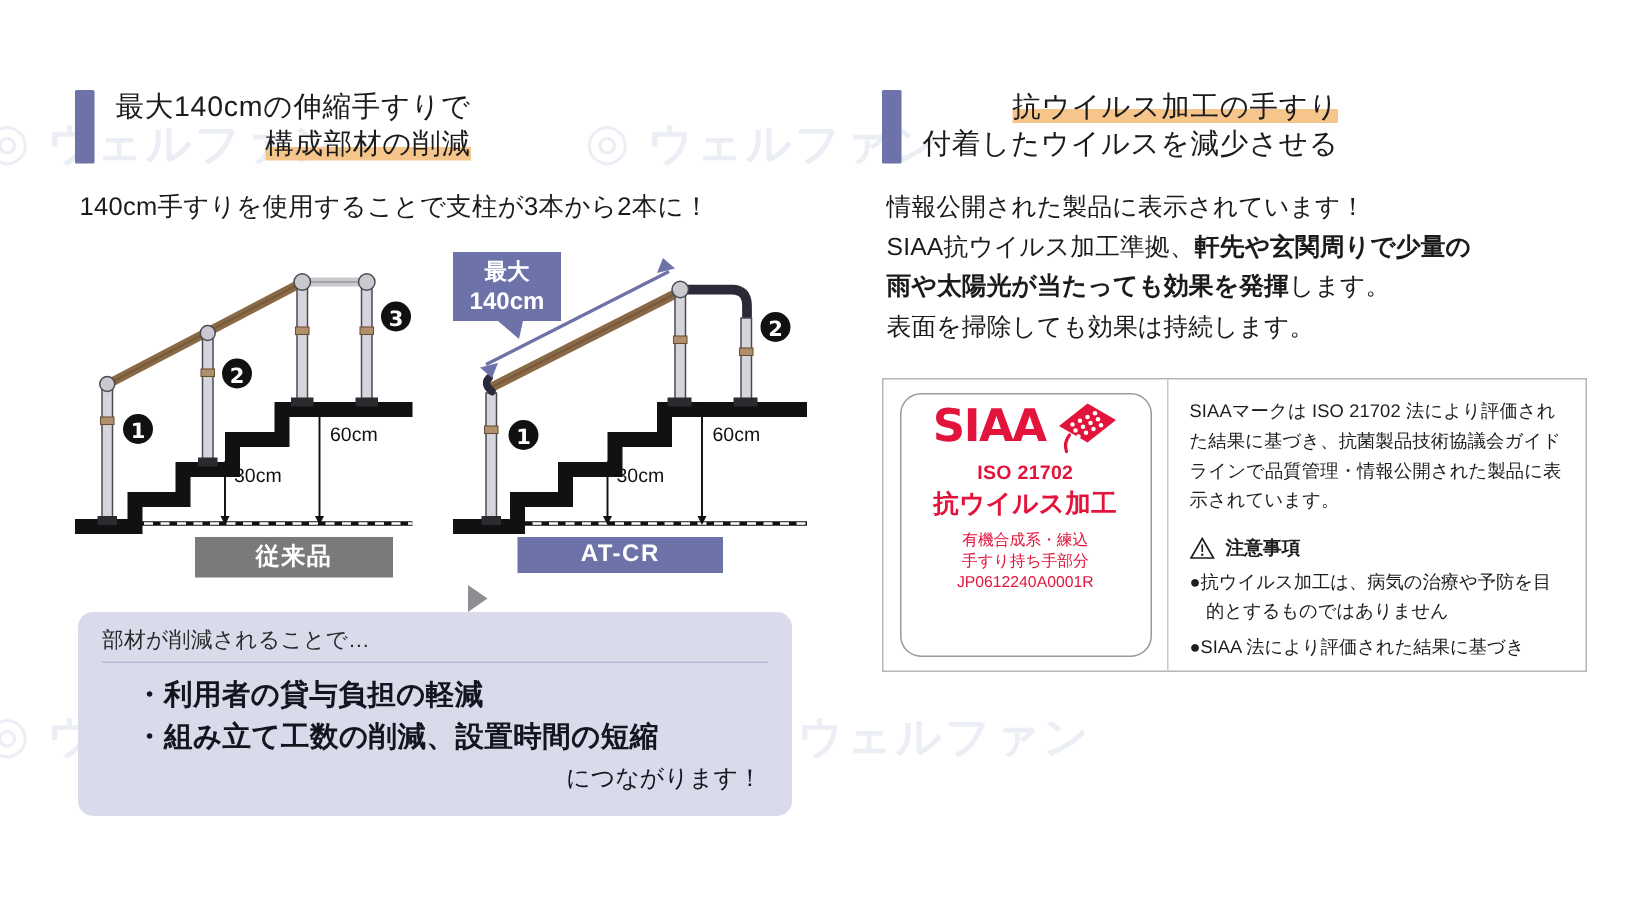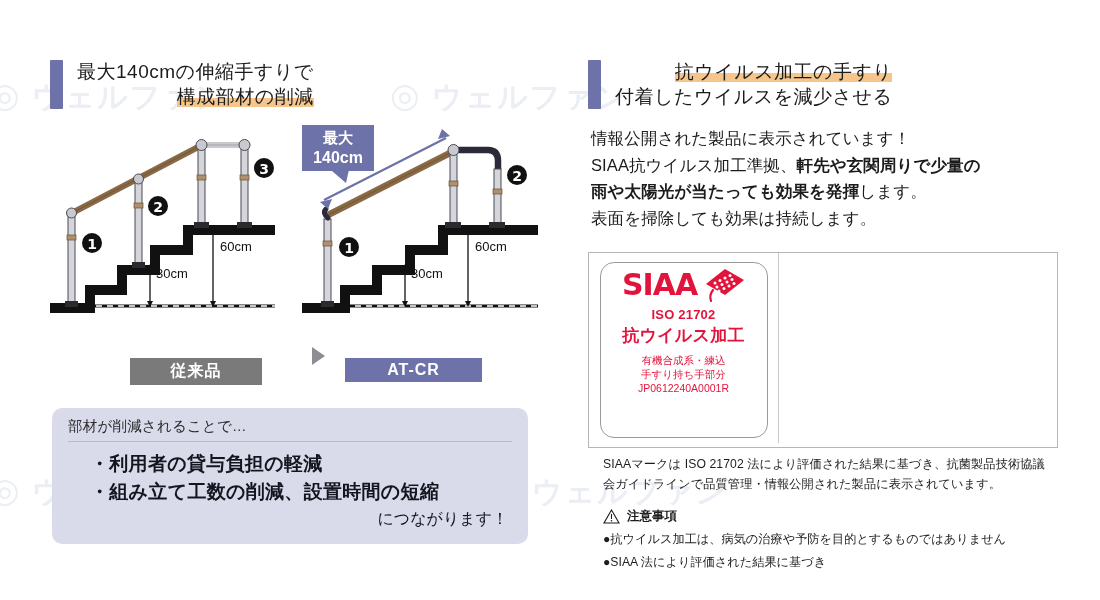--- a/index.html
+++ b/index.html
@@ -75,21 +75,20 @@
     border-bottom:1px solid #b6b9d4;margin-bottom:8px;letter-spacing:.2px;
   }
   .benefit .bitem{font-size:19px;font-weight:700;color:#15151f;line-height:1.45;padding-left:22px;letter-spacing:.3px;}
   .benefit .bfoot{font-size:16px;text-align:right;color:#15151f;margin-top:4px;padding-right:4px;}
 
   
   .siaa-box{
     position:absolute;left:588px;top:252px;width:470px;height:196px;
     border:1px solid #b5b5b5;box-sizing:border-box;background:#fff;z-index:2;
     display:flex;
-    flex-direction:column;
   }
   .siaa-left{
     width:190px;flex:0 0 190px;
     border-right:1px solid #c9c9c9;
     display:flex;flex-direction:column;align-items:center;
     padding-top:9px;box-sizing:border-box;
   }
   .siaa-left .rounded{
     border:1px solid #9a9a9a;border-radius:14px;
     width:168px;height:176px;box-sizing:border-box;
@@ -131,20 +130,21 @@
   <div class="col-left">
 
     <div class="heading">
       <div class="bar"></div>
       <div class="htxt">
         <div>最大140cmの伸縮手すりで</div>
         <div><span class="hl">構成部材の削減</span></div>
       </div>
     </div>
 
+    <div class="subcopy" style="margin-top:16px;margin-left:3px;">140cm手すりを使用することで支柱が3本から2本に！</div>
 
     <div class="diagrams">
 
       <svg class="dg left" viewBox="0 0 232 215" width="232" height="215">
 
         <line x1="0" y1="183" x2="225" y2="183" stroke="#111" stroke-width="3"></line>
         <line x1="35" y1="183" x2="225" y2="183" stroke="#fff" stroke-width="1.6" stroke-dasharray="6,5"></line>
 
         <path d="M0 183 L0 180 L35 180 L35 162 L67 162 L67 142 L100 142 L100 122 L133 122 L133 102 L225 102 L225 112 L143 112 L143 132 L110 132 L110 152 L77 152 L77 172 L45 172 L45 190 L0 190 Z" fill="#111"></path>
 

